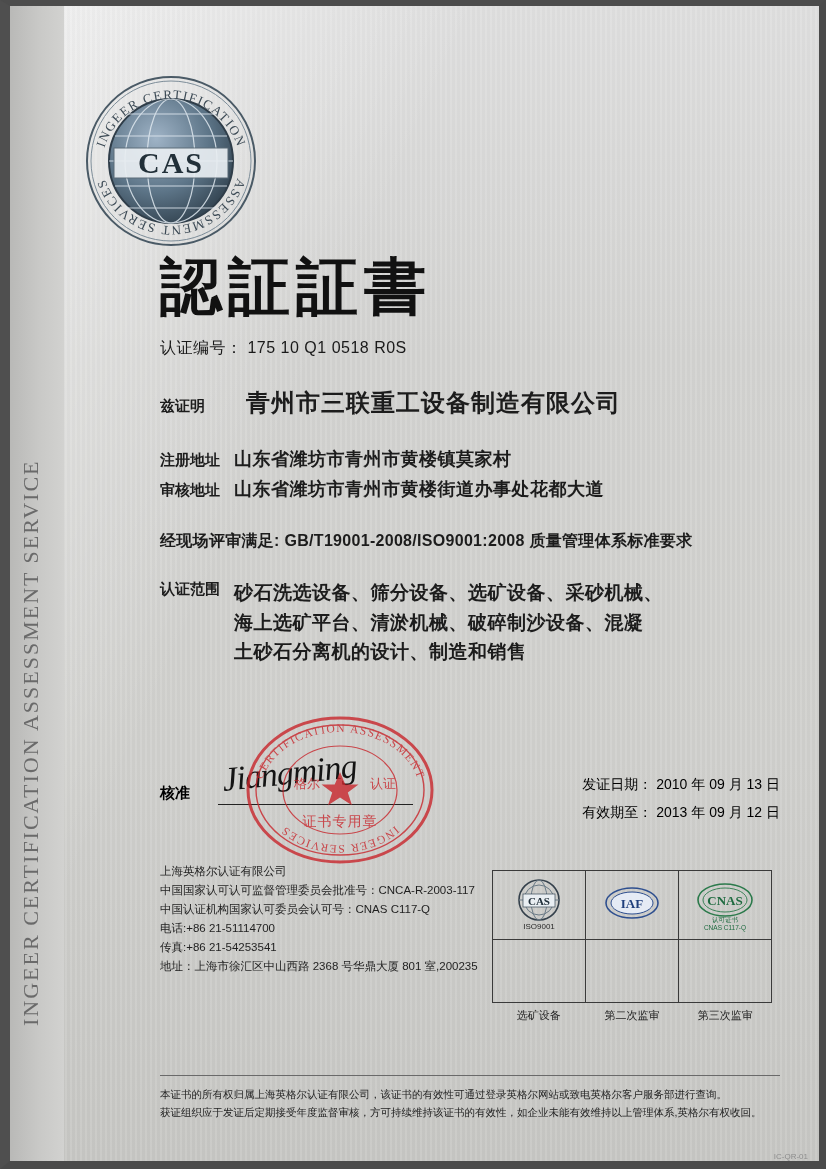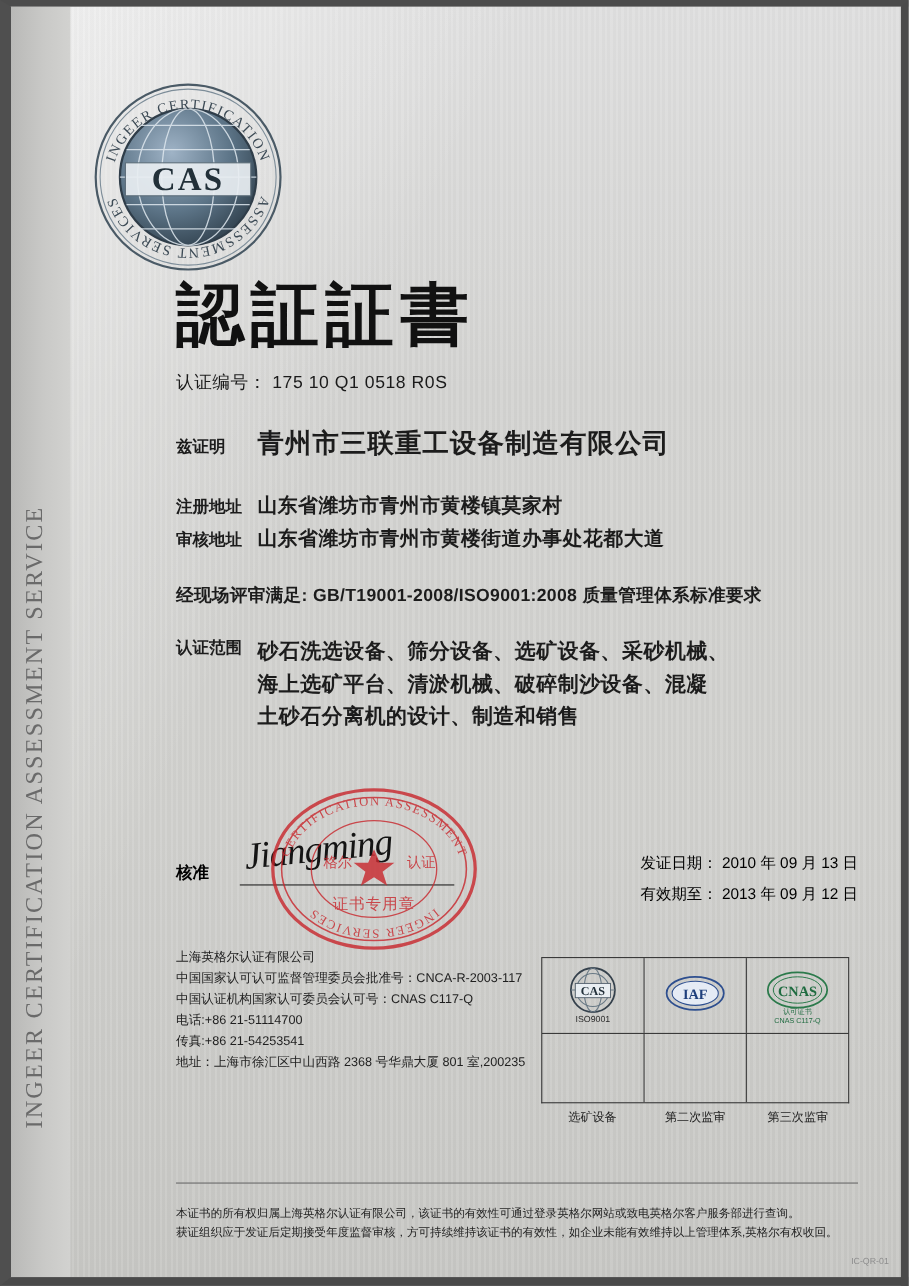--- a/index.html
+++ b/index.html
@@ -111,20 +111,21 @@
   .certno {
     margin-top: 18px;
     font-size: 16px;
     letter-spacing: .5px;
     color: #1a1a1a;
   }
   .certify-row {
     margin-top: 28px;
     display: flex;
     align-items: baseline;
+    gap: 12px;
   }
   .certify-label {
     font-size: 15px;
     font-weight: 700;
     width: 74px;
     flex: none;
   }
   .company {
     font-size: 24px;
     font-weight: 700;
@@ -282,32 +283,32 @@
     color: #1f1f1f;
   }
 
   
   .notice {
     position: absolute;
     left: 160px;
     right: 46px;
     top: 1075px;
     border-top: 1.5px solid #6a6a6a;
-    padding-top: 18px;
+    padding-top: 9px;
     font-size: 10.5px;
     line-height: 1.75;
     color: #232323;
     z-index: 11;
   }
 
   
   .corner-code {
     position: absolute;
     right: 18px;
-    bottom: 18px;
+    bottom: 8px;
     font-size: 8px;
     color: #8d8d8d;
     z-index: 11;
   }
 </style>
 </head>
 <body>
 
 <div class="page">
 

